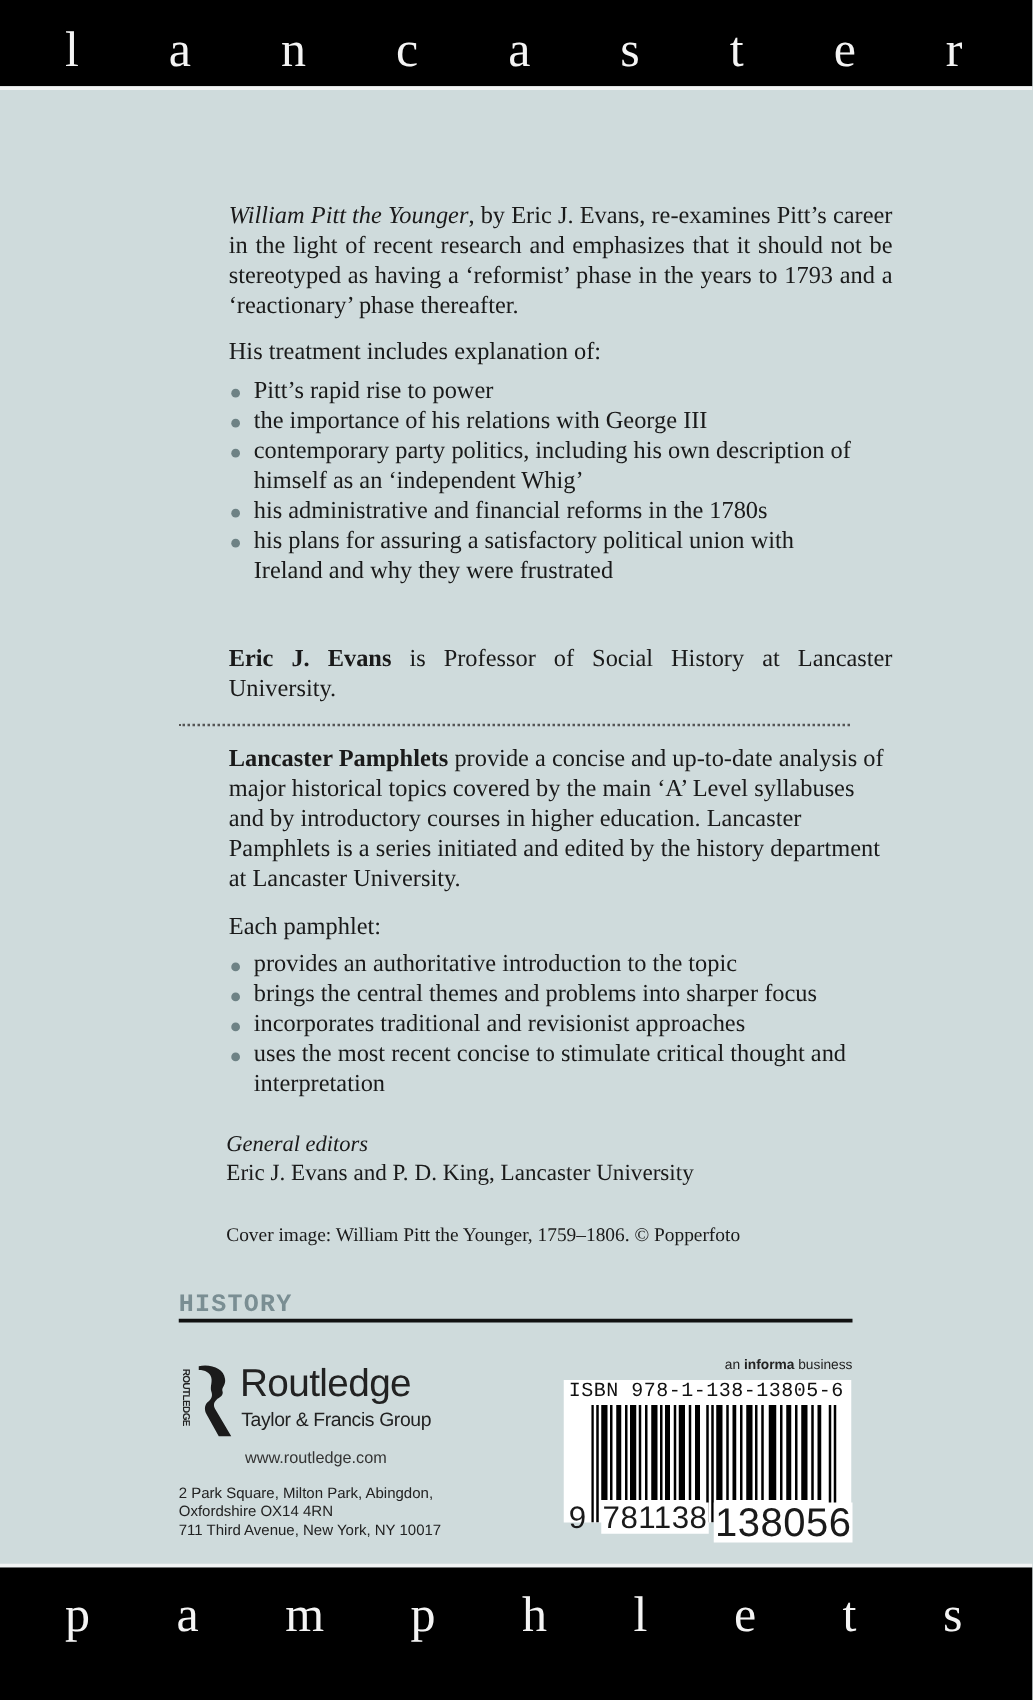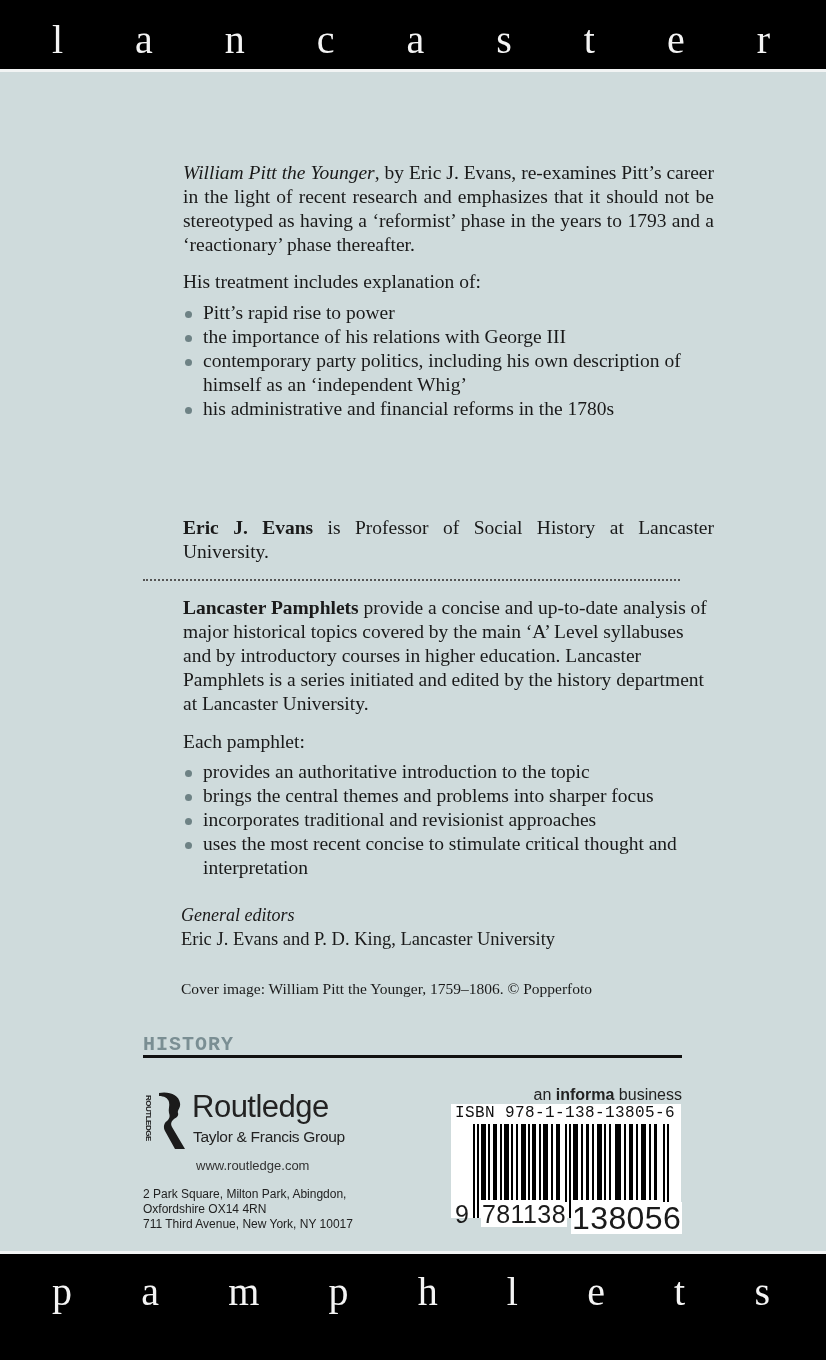--- a/index.html
+++ b/index.html
@@ -32,21 +32,21 @@
 
     .logo { position: absolute; left: 143px; top: 1089px; width: 210px; height: 65px; }
     .logo-vert { position: absolute; left: 0; top: 6px; width: 10px; height: 60px; font-family: "Liberation Sans", sans-serif; font-size: 8px; font-weight: bold; writing-mode: vertical-rl; letter-spacing: -0.5px; color: #222; }
     .logo-r { position: absolute; left: 12px; top: 2px; width: 32px; height: 60px; }
     .logo-name { position: absolute; left: 49px; top: 2px; font-family: "Liberation Sans", sans-serif; font-size: 31px; line-height: 1; color: #222; letter-spacing: -0.5px; }
     .logo-group { position: absolute; left: 50px; top: 40px; font-family: "Liberation Sans", sans-serif; font-size: 15.5px; line-height: 1; color: #222; letter-spacing: -0.3px; }
 
     .url { position: absolute; left: 196px; top: 1158px; font-family: "Liberation Sans", sans-serif; font-size: 13px; color: #333; }
     .address { position: absolute; left: 143px; top: 1187px; font-family: "Liberation Sans", sans-serif; font-size: 12px; line-height: 15px; color: #222; }
 
-    .informa { position: absolute; right: 144px; top: 1086px; font-family: "Liberation Sans", sans-serif; font-size: 16px; color: #222; }
+    .informa { position: absolute; right: 144px; top: 1086px; font-family: "Liberation Sans", sans-serif; font-size: 11px; color: #222; }
     .informa b { font-weight: bold; }
 
     .barcode-box { position: absolute; left: 451px; top: 1104px; width: 230px; height: 114px; background: #fff; }
     .isbn-text { position: absolute; left: 4px; top: 0px; font-family: "Liberation Mono", "DejaVu Sans Mono", monospace; font-size: 16px; letter-spacing: 0.4px; color: #111; white-space: nowrap; }
     .bars { position: absolute; left: 22px; top: 20px; width: 198px; height: 94px; }
     .ean-first { position: absolute; left: 4px; top: 98px; font-family: "Liberation Sans", sans-serif; font-size: 25px; line-height: 1; }
     .ean-left { position: absolute; left: 30px; top: 98px; font-family: "Liberation Sans", sans-serif; font-size: 25px; line-height: 1; letter-spacing: 0.4px; background: #fff; padding: 0 1px; }
     .ean-right { position: absolute; left: 120px; top: 98px; font-family: "Liberation Sans", sans-serif; font-size: 32px; line-height: 1; letter-spacing: 0.4px; background: #fff; padding: 0 1px; }
   </style>
 </head>
@@ -69,20 +69,21 @@
 
 <p class="content justify" style="top:161px;"><i>William Pitt the Younger</i><span>, by Eric J. Evans, re-examines Pitt’s career in the light of recent research and emphasizes that it should not be stereotyped as having a ‘reformist’ phase in the years to 1793 and a ‘reactionary’ phase thereafter.</span></p>
 
 <p class="content" style="top:270px;">His treatment includes explanation of:</p>
 
 <ul class="content bullets" style="top:301px; width:500px;">
   <li>Pitt’s rapid rise to power</li>
   <li>the importance of his relations with George III</li>
   <li>contemporary party politics, including his own description of himself as an ‘independent Whig’</li>
   <li>his administrative and financial reforms in the 1780s</li>
+  <li>his plans for assuring a satisfactory political union with Ireland and why they were frustrated</li>
 </ul>
 
 <p class="content justify" style="top:516px;"><b>Eric J. Evans</b><span> is Professor of Social History at Lancaster University.</span></p>
 
 <div class="dotted"></div>
 
 <p class="content" style="top:596px;"><b>Lancaster Pamphlets</b><span> provide a concise and up-to-date analysis of major historical topics covered by the main ‘A’ Level syllabuses and by introductory courses in higher education. Lancaster Pamphlets is a series initiated and edited by the history department at Lancaster University.</span></p>
 
 <p class="content" style="top:730px;">Each pamphlet:</p>
 

